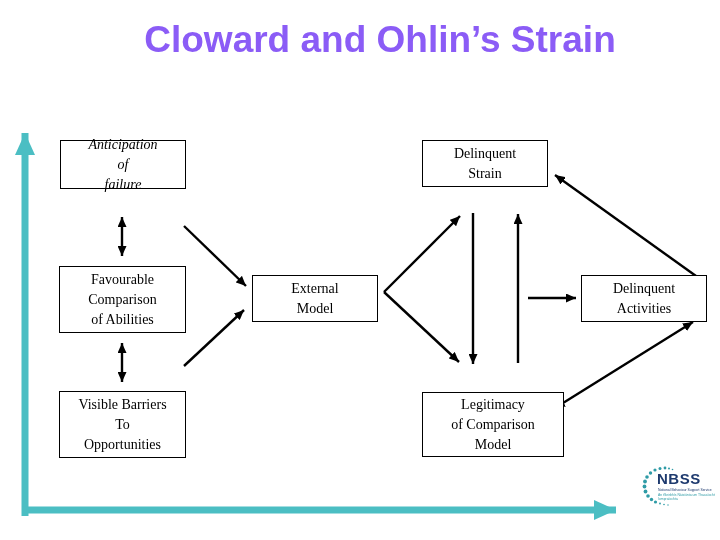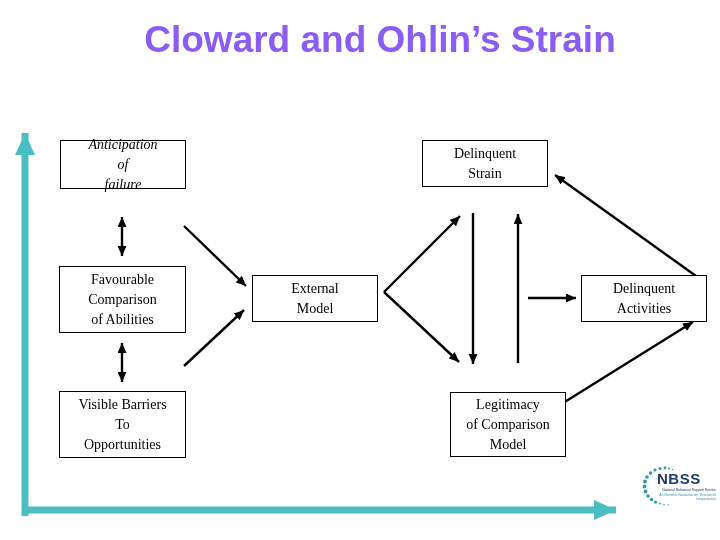--- a/index.html
+++ b/index.html
@@ -16,23 +16,23 @@
     position:absolute;border:1px solid #000;background:#fff;box-sizing:border-box;
     display:flex;flex-direction:column;justify-content:center;align-items:center;
     text-align:center;font-size:14px;line-height:20px;color:#000;
   }
   .b-anticipation{left:60px;top:140px;width:126px;height:49px;font-style:italic;}
   .b-favourable{left:59px;top:266px;width:127px;height:67px;}
   .b-barriers{left:59px;top:391px;width:127px;height:67px;}
   .b-external{left:252px;top:275px;width:126px;height:47px;}
   .b-peers{left:422px;top:140px;width:126px;height:47px;}
   .b-activities{left:581px;top:275px;width:126px;height:47px;}
-  .b-legitimacy{left:422px;top:392px;width:116px;height:65px;margin-left:28px;}
+  .b-legitimacy{left:422px;top:392px;width:142px;height:65px;}
   svg.arrows{position:absolute;left:0;top:0;width:720px;height:540px;pointer-events:none;}
-  .logo{position:absolute;left:640px;top:464px;width:76px;height:50px;text-align:right;}
+  .logo{position:absolute;left:640px;top:464px;width:76px;height:50px;}
   .logo svg{position:absolute;left:0;top:0;}
   .logo-text{
     position:absolute;left:17px;top:6px;
     font-family:"Liberation Sans",sans-serif;font-weight:bold;
     font-size:15px;color:#1E3A6E;letter-spacing:0.5px;
   }
   .logo-tag1{
     position:absolute;left:18px;top:24px;width:58px;
     font-family:"Liberation Sans",sans-serif;font-size:3.4px;line-height:4px;color:#1E3A6E;
   }

